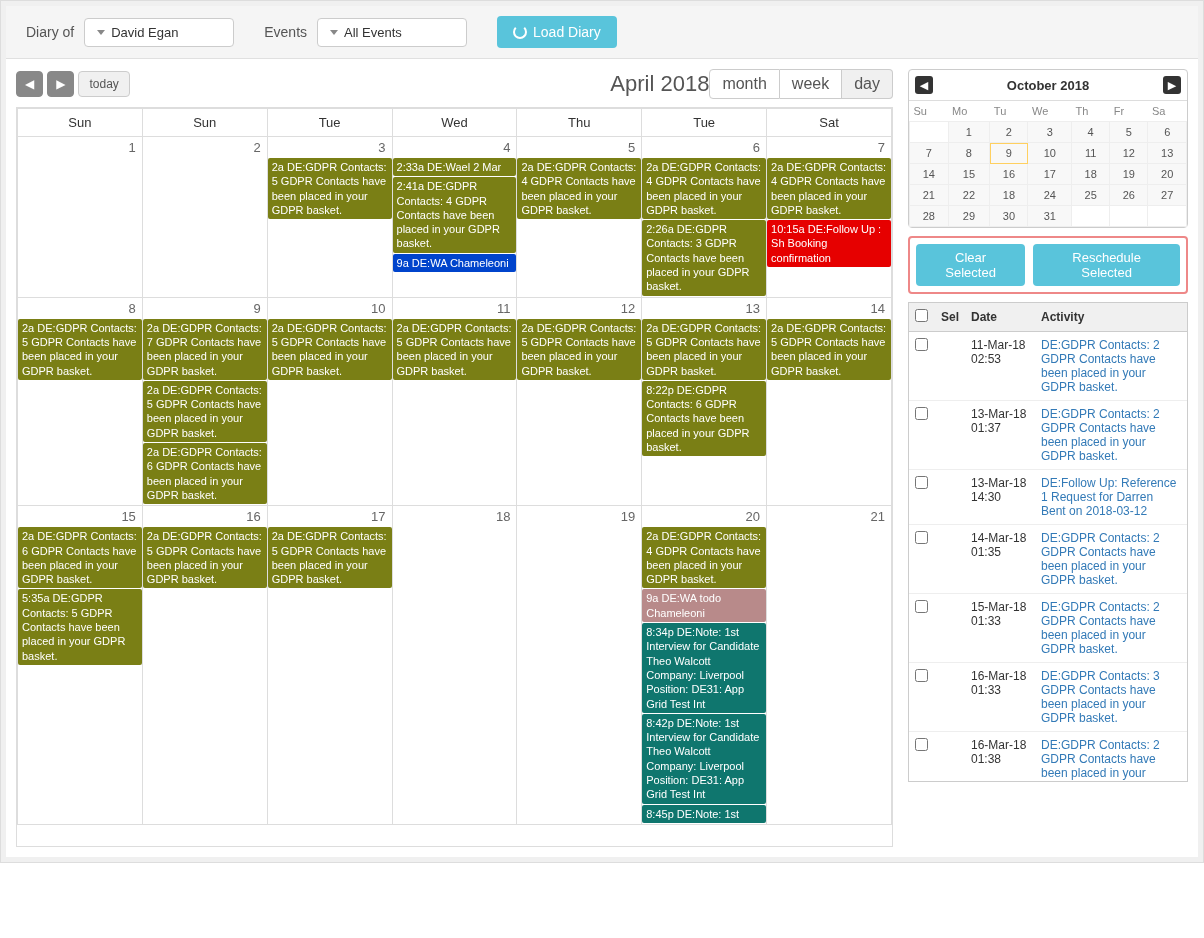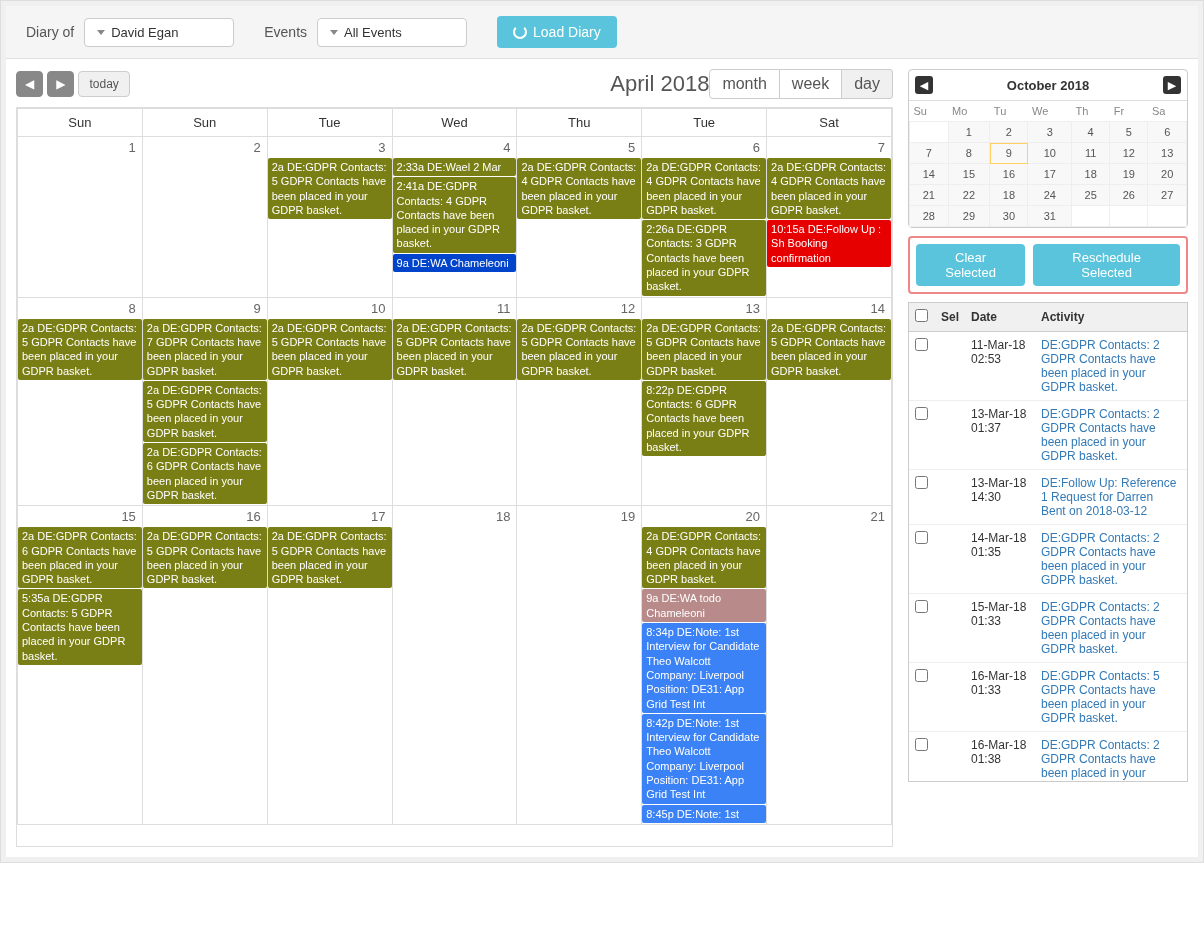--- a/index.html
+++ b/index.html
@@ -27,21 +27,21 @@
 .cal-scroll{height:740px;overflow-y:scroll;border:1px solid #ddd}
 .cal-grid{width:100%;border-collapse:collapse;table-layout:fixed}
 .cal-grid th{padding:6px;font-weight:normal;font-size:13px;border:1px solid #ddd;background:#fff;text-align:center}
 .cal-grid td{border:1px solid #ddd;vertical-align:top;padding:0;height:100px}
 .day-num{text-align:right;padding:3px 6px;color:#666;font-size:13px}
 .event{font-size:11px;color:#fff;padding:2px 4px;margin:0 0 1px 0;border-radius:2px;line-height:1.3;cursor:pointer}
 .ev-gdpr{background:#7a7f15}
 .ev-blue{background:#0044cc}
 .ev-red{background:#e60000}
 .ev-pink{background:#b88a8a}
-.ev-gold{background:#3b82f6}
+.ev-gold{background:#0f766e}
 .side-panel{width:280px;display:flex;flex-direction:column;gap:8px}
 .mini-cal{border:1px solid #ccc;border-radius:4px;background:#fff}
 .mini-head{display:flex;align-items:center;justify-content:space-between;padding:6px;border-bottom:1px solid #ddd}
 .mini-arrow{background:#333;color:#fff;width:18px;height:18px;border-radius:3px;display:flex;align-items:center;justify-content:center;cursor:pointer;font-size:11px}
 .mini-title{font-weight:bold;font-size:13px}
 .mini-grid{width:100%;border-collapse:collapse;font-size:11px}
 .mini-grid th{padding:4px;text-align:left;font-weight:normal;color:#888}
 .mini-grid td{padding:4px;text-align:center;border:1px solid #eee;cursor:pointer;background:#f8f8f8;color:#555}
 .mini-grid td.other{color:#ccc;background:#fff}
 .mini-grid td.today{outline:1px solid #ffd060;outline-offset:-1px}
@@ -312,21 +312,21 @@
                 <td><a href="#">DE:GDPR Contacts: 2 GDPR Contacts have been placed in your GDPR basket.</a></td>
               </tr>
               <tr>
                 <td colspan="2"><input type="checkbox" style=""></td>
                 <td style="width: 70px;">15-Mar-18 01:33</td>
                 <td><a href="#">DE:GDPR Contacts: 2 GDPR Contacts have been placed in your GDPR basket.</a></td>
               </tr>
               <tr>
                 <td colspan="2"><input type="checkbox" style=""></td>
                 <td style="width: 70px;">16-Mar-18 01:33</td>
-                <td><a href="#">DE:GDPR Contacts: 5 GDPR Contacts have been placed in your GDPR basket.</a></td>
+                <td><a href="#">DE:GDPR Contacts: 3 GDPR Contacts have been placed in your GDPR basket.</a></td>
               </tr>
               <tr>
                 <td colspan="2"><input type="checkbox" style=""></td>
                 <td style="width: 70px;">16-Mar-18 01:38</td>
                 <td><a href="#">DE:GDPR Contacts: 2 GDPR Contacts have been placed in your</a></td>
               </tr>
             </tbody>
       </table>
     </div>
   </div>

